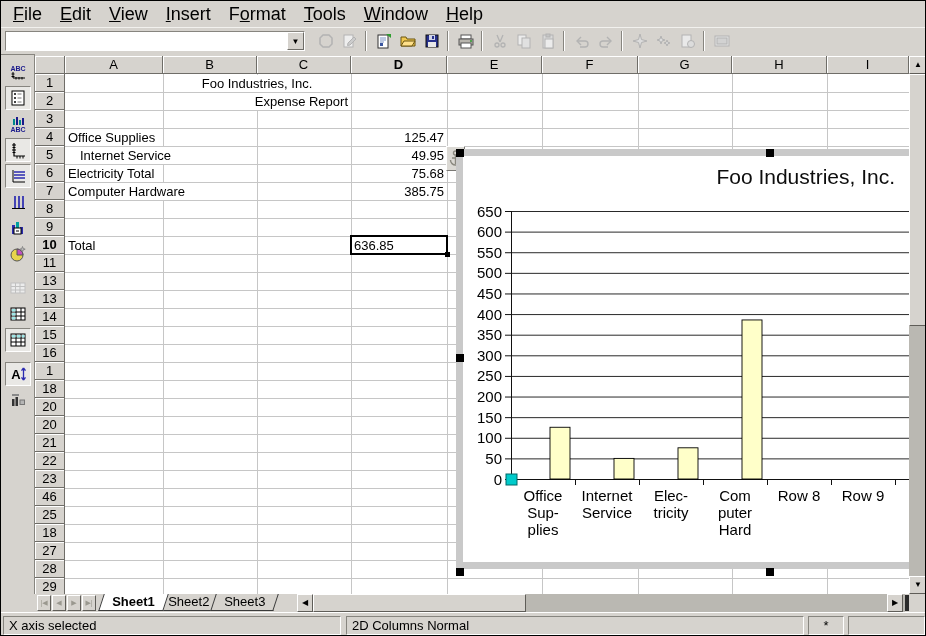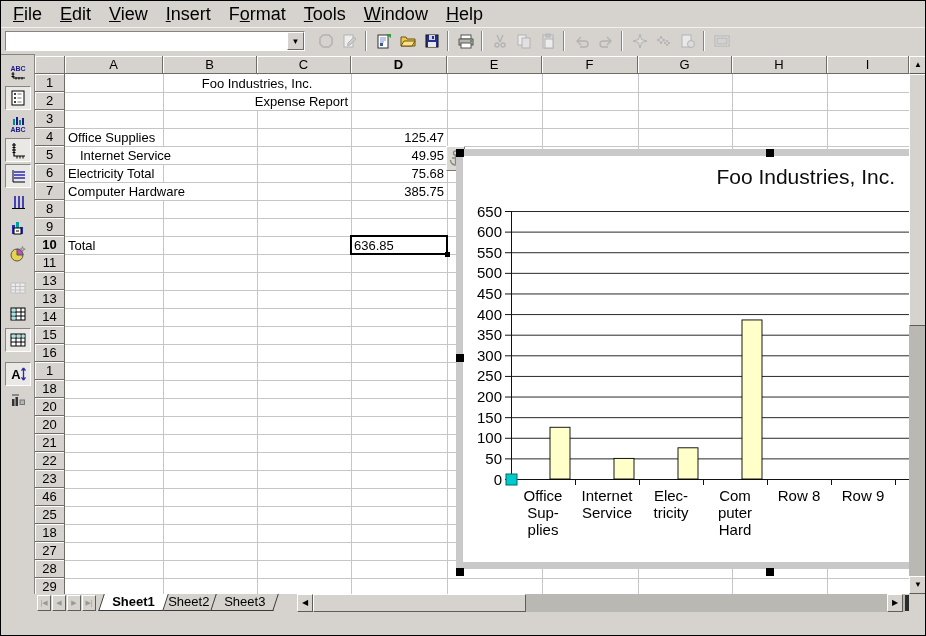--- a/index.html
+++ b/index.html
@@ -518,13 +518,19 @@
           <span>Sheet3</span>
         </div></span>
     <div id="hscroll">
       <div class="sc-btn" style="left:0;top:0;width:16px;height:18px;">◀</div>
       <div class="sc-thumb" style="left:16px;top:0;width:213px;height:18px;"></div>
       <div class="sc-btn" style="left:590px;top:0;width:16px;height:18px;">▶</div>
     </div>
     <div id="tab-splitter"></div>
   </div>
 
+  <div id="statusbar">
+    <div class="status-pane" style="left:2px;width:338px;">X axis selected</div>
+    <div class="status-pane" style="left:345px;width:458px;">2D Columns Normal</div>
+    <div class="status-pane" style="left:807px;width:36px;text-align:center;">*</div>
+    <div class="status-pane" style="left:847px;width:77px;"></div>
+  </div>
 </div>
 
 </body></html>

